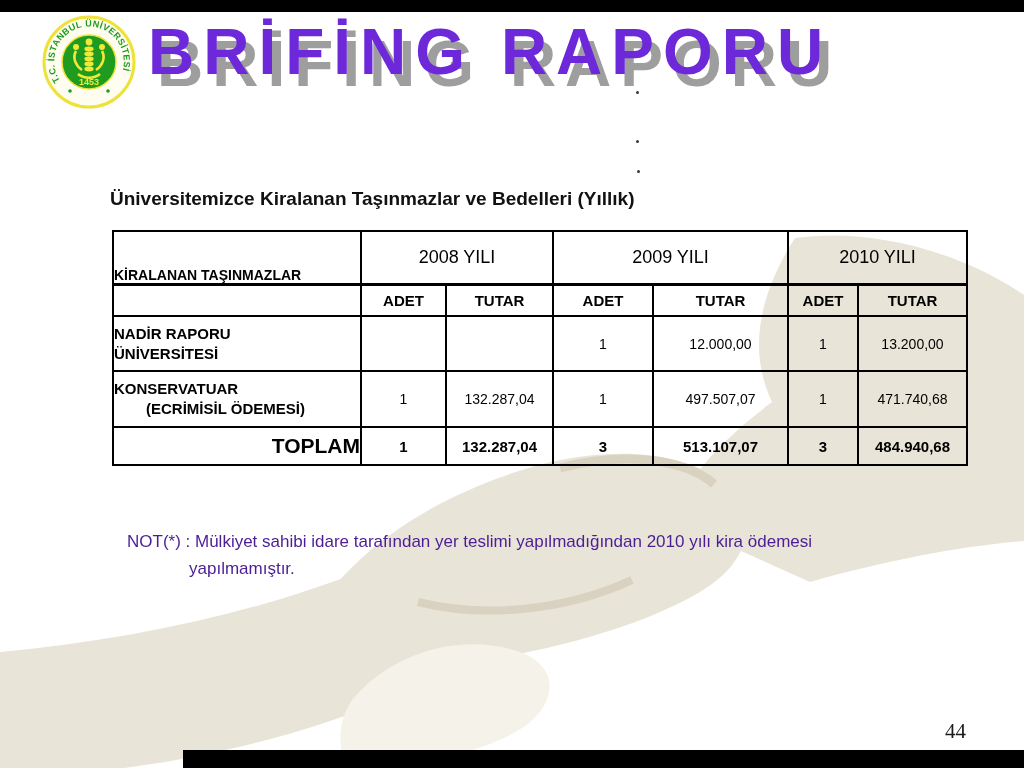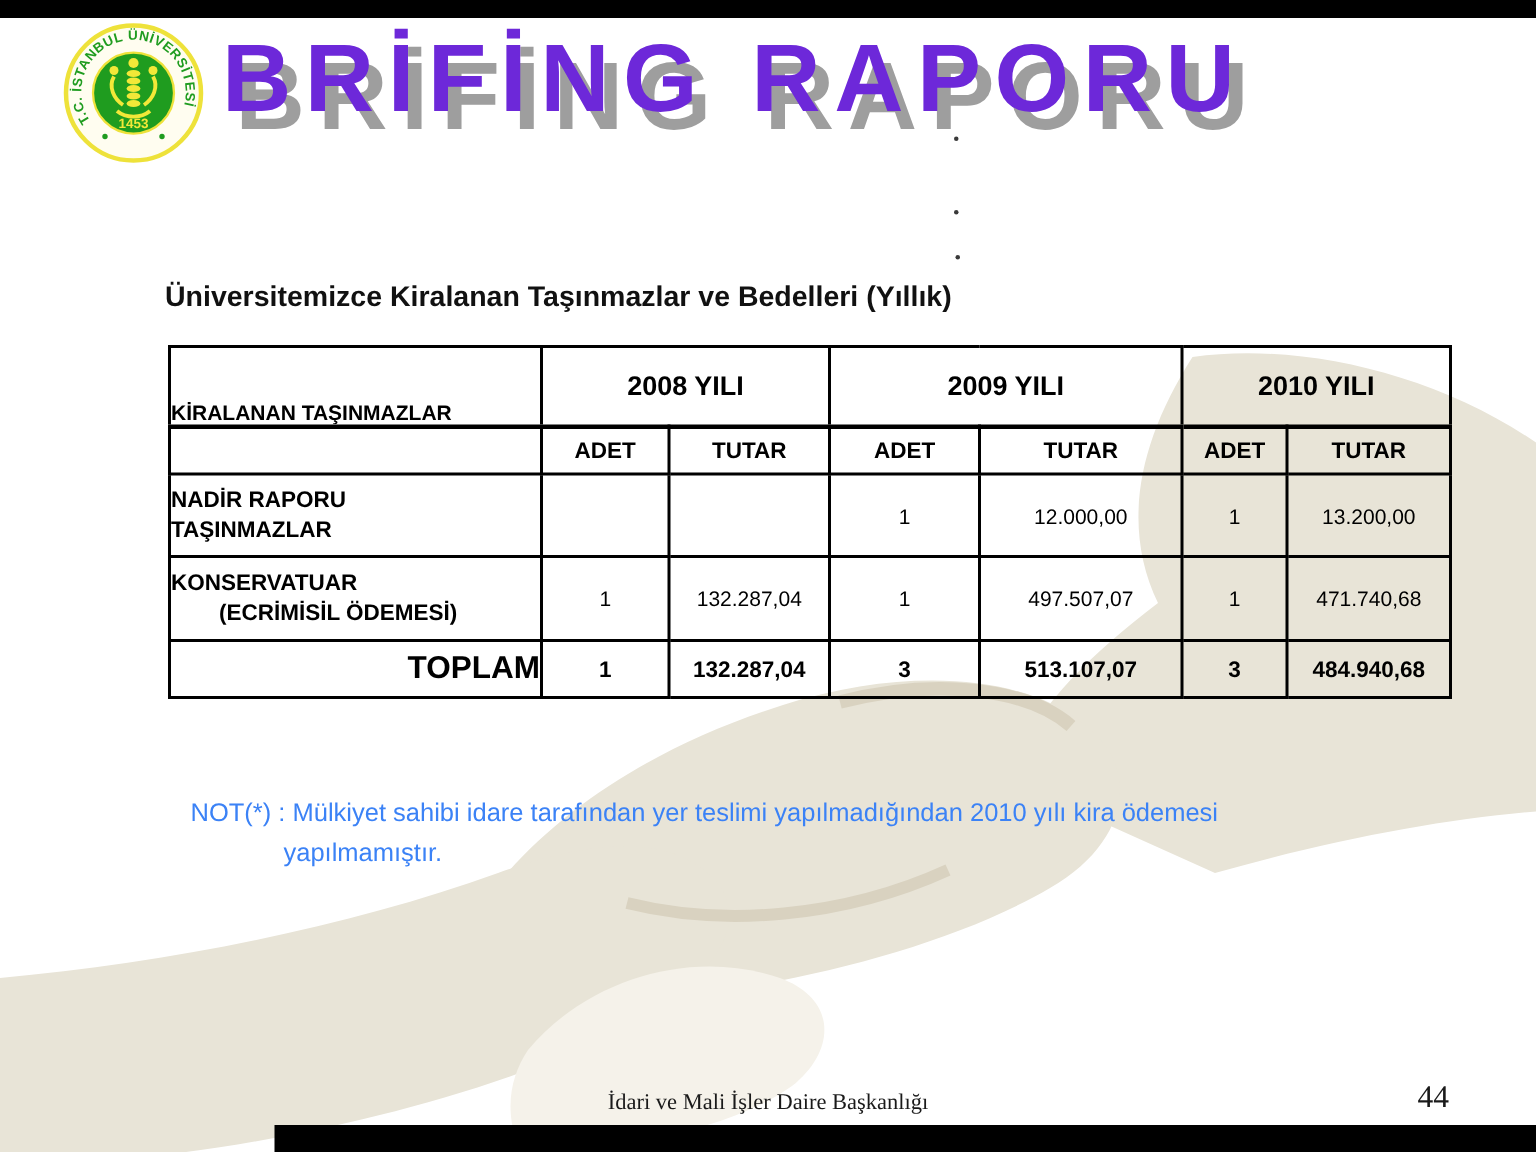--- a/index.html
+++ b/index.html
@@ -29,32 +29,32 @@
   .heading{position:absolute;left:110px;top:188px;z-index:4;
            font-size:19px;font-weight:bold;color:#111;white-space:nowrap;}
 
   
   table.rentals{position:absolute;left:112px;top:230px;z-index:4;
                 border-collapse:collapse;table-layout:fixed;width:854px;color:#000;}
   table.rentals td{border:2px solid #000;padding:0;overflow:hidden;}
   tr.yr-row td{border-bottom-width:3px;height:51px;}
   td.corner{border-top:none;border-left:none;vertical-align:bottom;
             font-weight:bold;font-size:14px;padding:0 0 8px 5px;letter-spacing:0px;}
-  td.yr{text-align:center;vertical-align:middle;font-weight:bold;font-size:18px;}
+  td.yr{text-align:center;vertical-align:middle;font-weight:normal;font-size:18px;}
   tr.sub-row td{height:29px;text-align:center;vertical-align:middle;font-weight:bold;font-size:15px;margin-left:44px;}
   tr.row-1 td{height:53px;} tr.row-2 td{height:33px;} tr.row-3 td{height:54px;}
   tr.total-row td{height:36px;font-weight:bold;}
   td.name{font-weight:bold;font-size:15px;padding:2px 2px 2px 6px;vertical-align:middle;line-height:20px;}
   td.name .indent{padding-left:32px;}
   td.val{text-align:center;vertical-align:middle;font-size:14px;}
   tr.total-row td.val{font-size:15px;}
   td.total-label{text-align:right;vertical-align:middle;font-size:21px;padding-right:10px;}
 
   
-  .note{position:absolute;left:127px;top:528px;z-index:4;font-size:17px;color:#3b82f6;line-height:27px;}
+  .note{position:absolute;left:127px;top:528px;z-index:4;font-size:17px;color:#4c1d95;line-height:27px;}
   .note .l2{margin-left:62px;}
 
   
   .footer{position:absolute;left:0;right:0;bottom:24px;text-align:center;z-index:4;
           font-family:"Liberation Serif",serif;font-size:15px;color:#1a1a1a;}
   .page-num{position:absolute;right:58px;bottom:24px;z-index:4;
             font-family:"Liberation Serif",serif;font-size:21px;color:#1a1a1a;}
 </style>
 </head>
 <body>
@@ -136,21 +136,21 @@
         <td>ADET</td>
         <td>TUTAR</td>
         <td>ADET</td>
         <td>TUTAR</td>
         <td>ADET</td>
         <td>TUTAR</td>
       </tr>
       <tr class="row-1">
         <td class="name">
           <div>NADİR RAPORU</div>
-          <div>TAŞINMAZLAR</div>
+          <div>ÜNİVERSİTESİ</div>
         </td>
         <td class="val"></td>
         <td class="val"></td>
         <td class="val">1</td>
         <td class="val">12.000,00</td>
         <td class="val">1</td>
         <td class="val">13.200,00</td>
       </tr>
       <tr class="row-3">
         <td class="name">
@@ -174,16 +174,15 @@
         <td class="val">484.940,68</td>
       </tr>
     </tbody>
   </table>
 
   <div class="note">
     <div>NOT(*) : Mülkiyet sahibi idare tarafından yer teslimi yapılmadığından 2010 yılı kira ödemesi</div>
     <div class="l2">yapılmamıştır.</div>
   </div>
 
-  <div class="footer">İdari ve Mali İşler Daire Başkanlığı</div>
   <div class="page-num">44</div>
 
 </div>
 
 </body></html>

